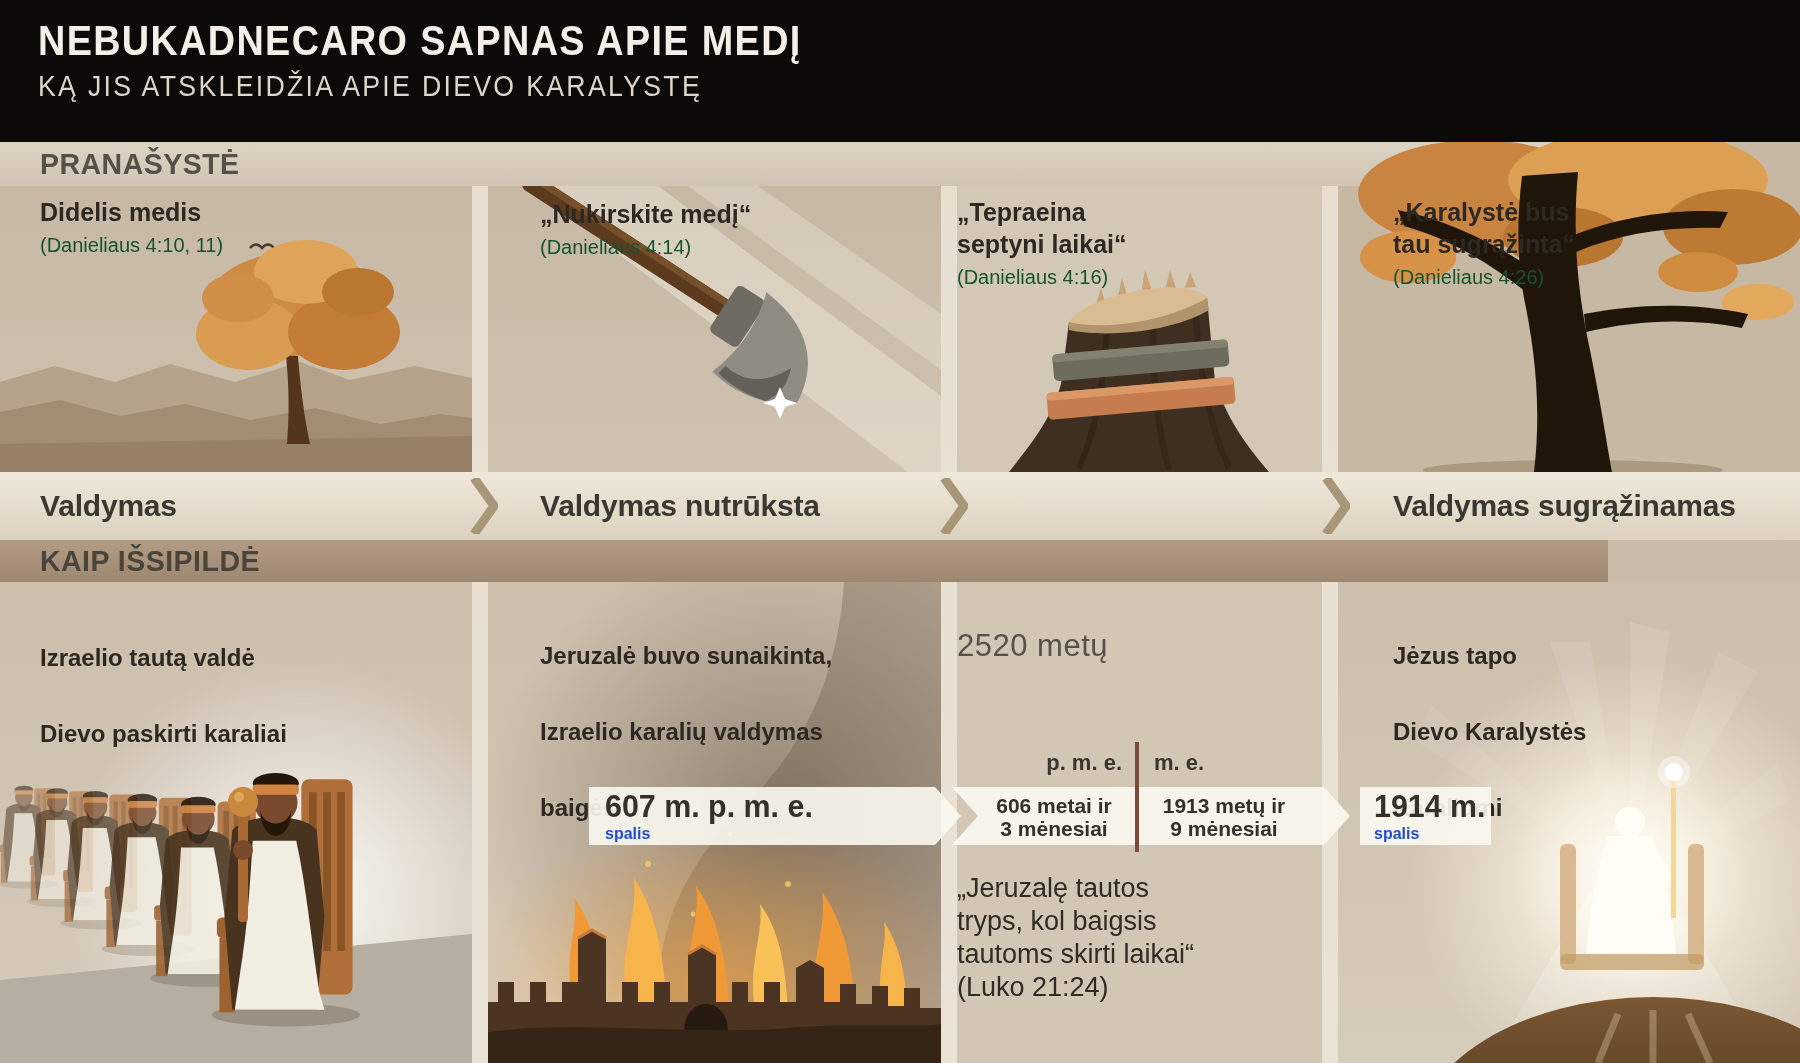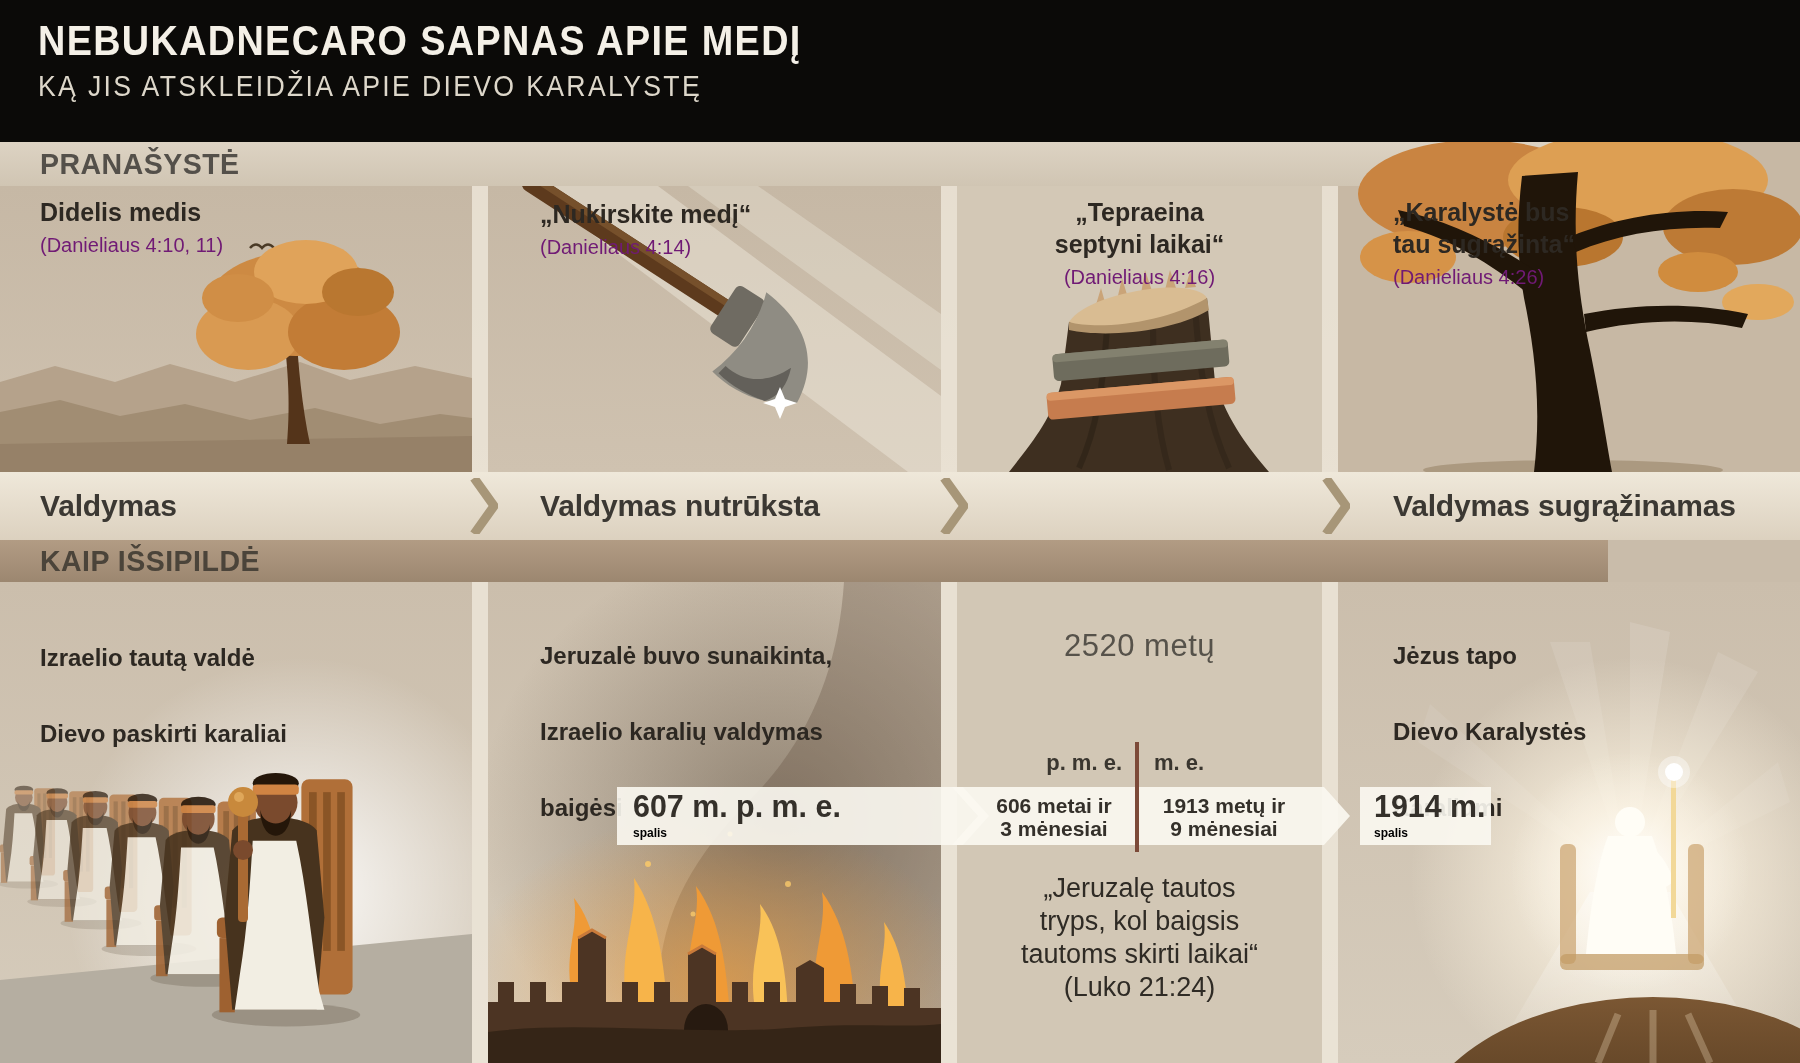--- a/index.html
+++ b/index.html
@@ -47,37 +47,37 @@
   
   .gut{width:16px;background:rgba(240,233,220,.78);z-index:4;}
 
   
   .illus{z-index:1;}
   .illus-hi{z-index:3;}
 
   
   .txt{z-index:5;color:#2d2822;}
   .t-main{font-size:25px;font-weight:700;line-height:32px;}
-  .t-ref{font-size:20px;font-weight:400;line-height:26px;margin-top:4px;color:#701a75;}
+  .t-ref{font-size:20px;font-weight:400;line-height:26px;margin-top:4px;color:#14532d;}
   .t-body{font-size:24px;font-weight:700;line-height:32px;margin-top:44px;}
-  .t-center{text-align:center;}
+  .t-center{}
   .duration{font-size:31px;font-weight:400;color:#56524a;letter-spacing:.5px;}
   .quote{font-size:27px;font-weight:400;line-height:33px;color:#2f2b25;}
 
   
   .tl{z-index:6;}
   .tl-seg{position:absolute;top:787px;height:58px;background:rgba(251,248,241,.9);}
-  .tl-segA{left:617px;width:372px;
+  .tl-segA{left:589px;width:372px;
     clip-path:polygon(0 0,calc(100% - 26px) 0,100% 50%,calc(100% - 26px) 100%,0 100%);}
   .tl-segB{left:952px;width:398px;
     clip-path:polygon(0 0,calc(100% - 26px) 0,100% 50%,calc(100% - 26px) 100%,0 100%,26px 50%);}
   .tl-segC{left:1360px;width:131px;}
   .tl-year{font-size:32px;font-weight:800;color:#34302a;line-height:34px;white-space:nowrap;
     transform:scaleX(.95);transform-origin:0 50%;}
-  .tl-month{font-size:12px;font-weight:600;color:#000000;line-height:21px;}
+  .tl-month{font-size:16px;font-weight:600;color:#1d4ed8;line-height:21px;}
   .tl-pad{padding:2px 0 0 16px;}
   .tl-span{position:absolute;top:7px;font-size:21px;font-weight:800;color:#34302a;
     line-height:23px;text-align:center;}
   .tl-era{position:absolute;top:750px;font-size:22px;font-weight:800;color:#3a362f;z-index:6;}
   .tl-divider{position:absolute;left:1135px;top:742px;width:4px;height:110px;
     background:#7c4a38;z-index:7;}
 </style>
 </head>
 <body>
 

